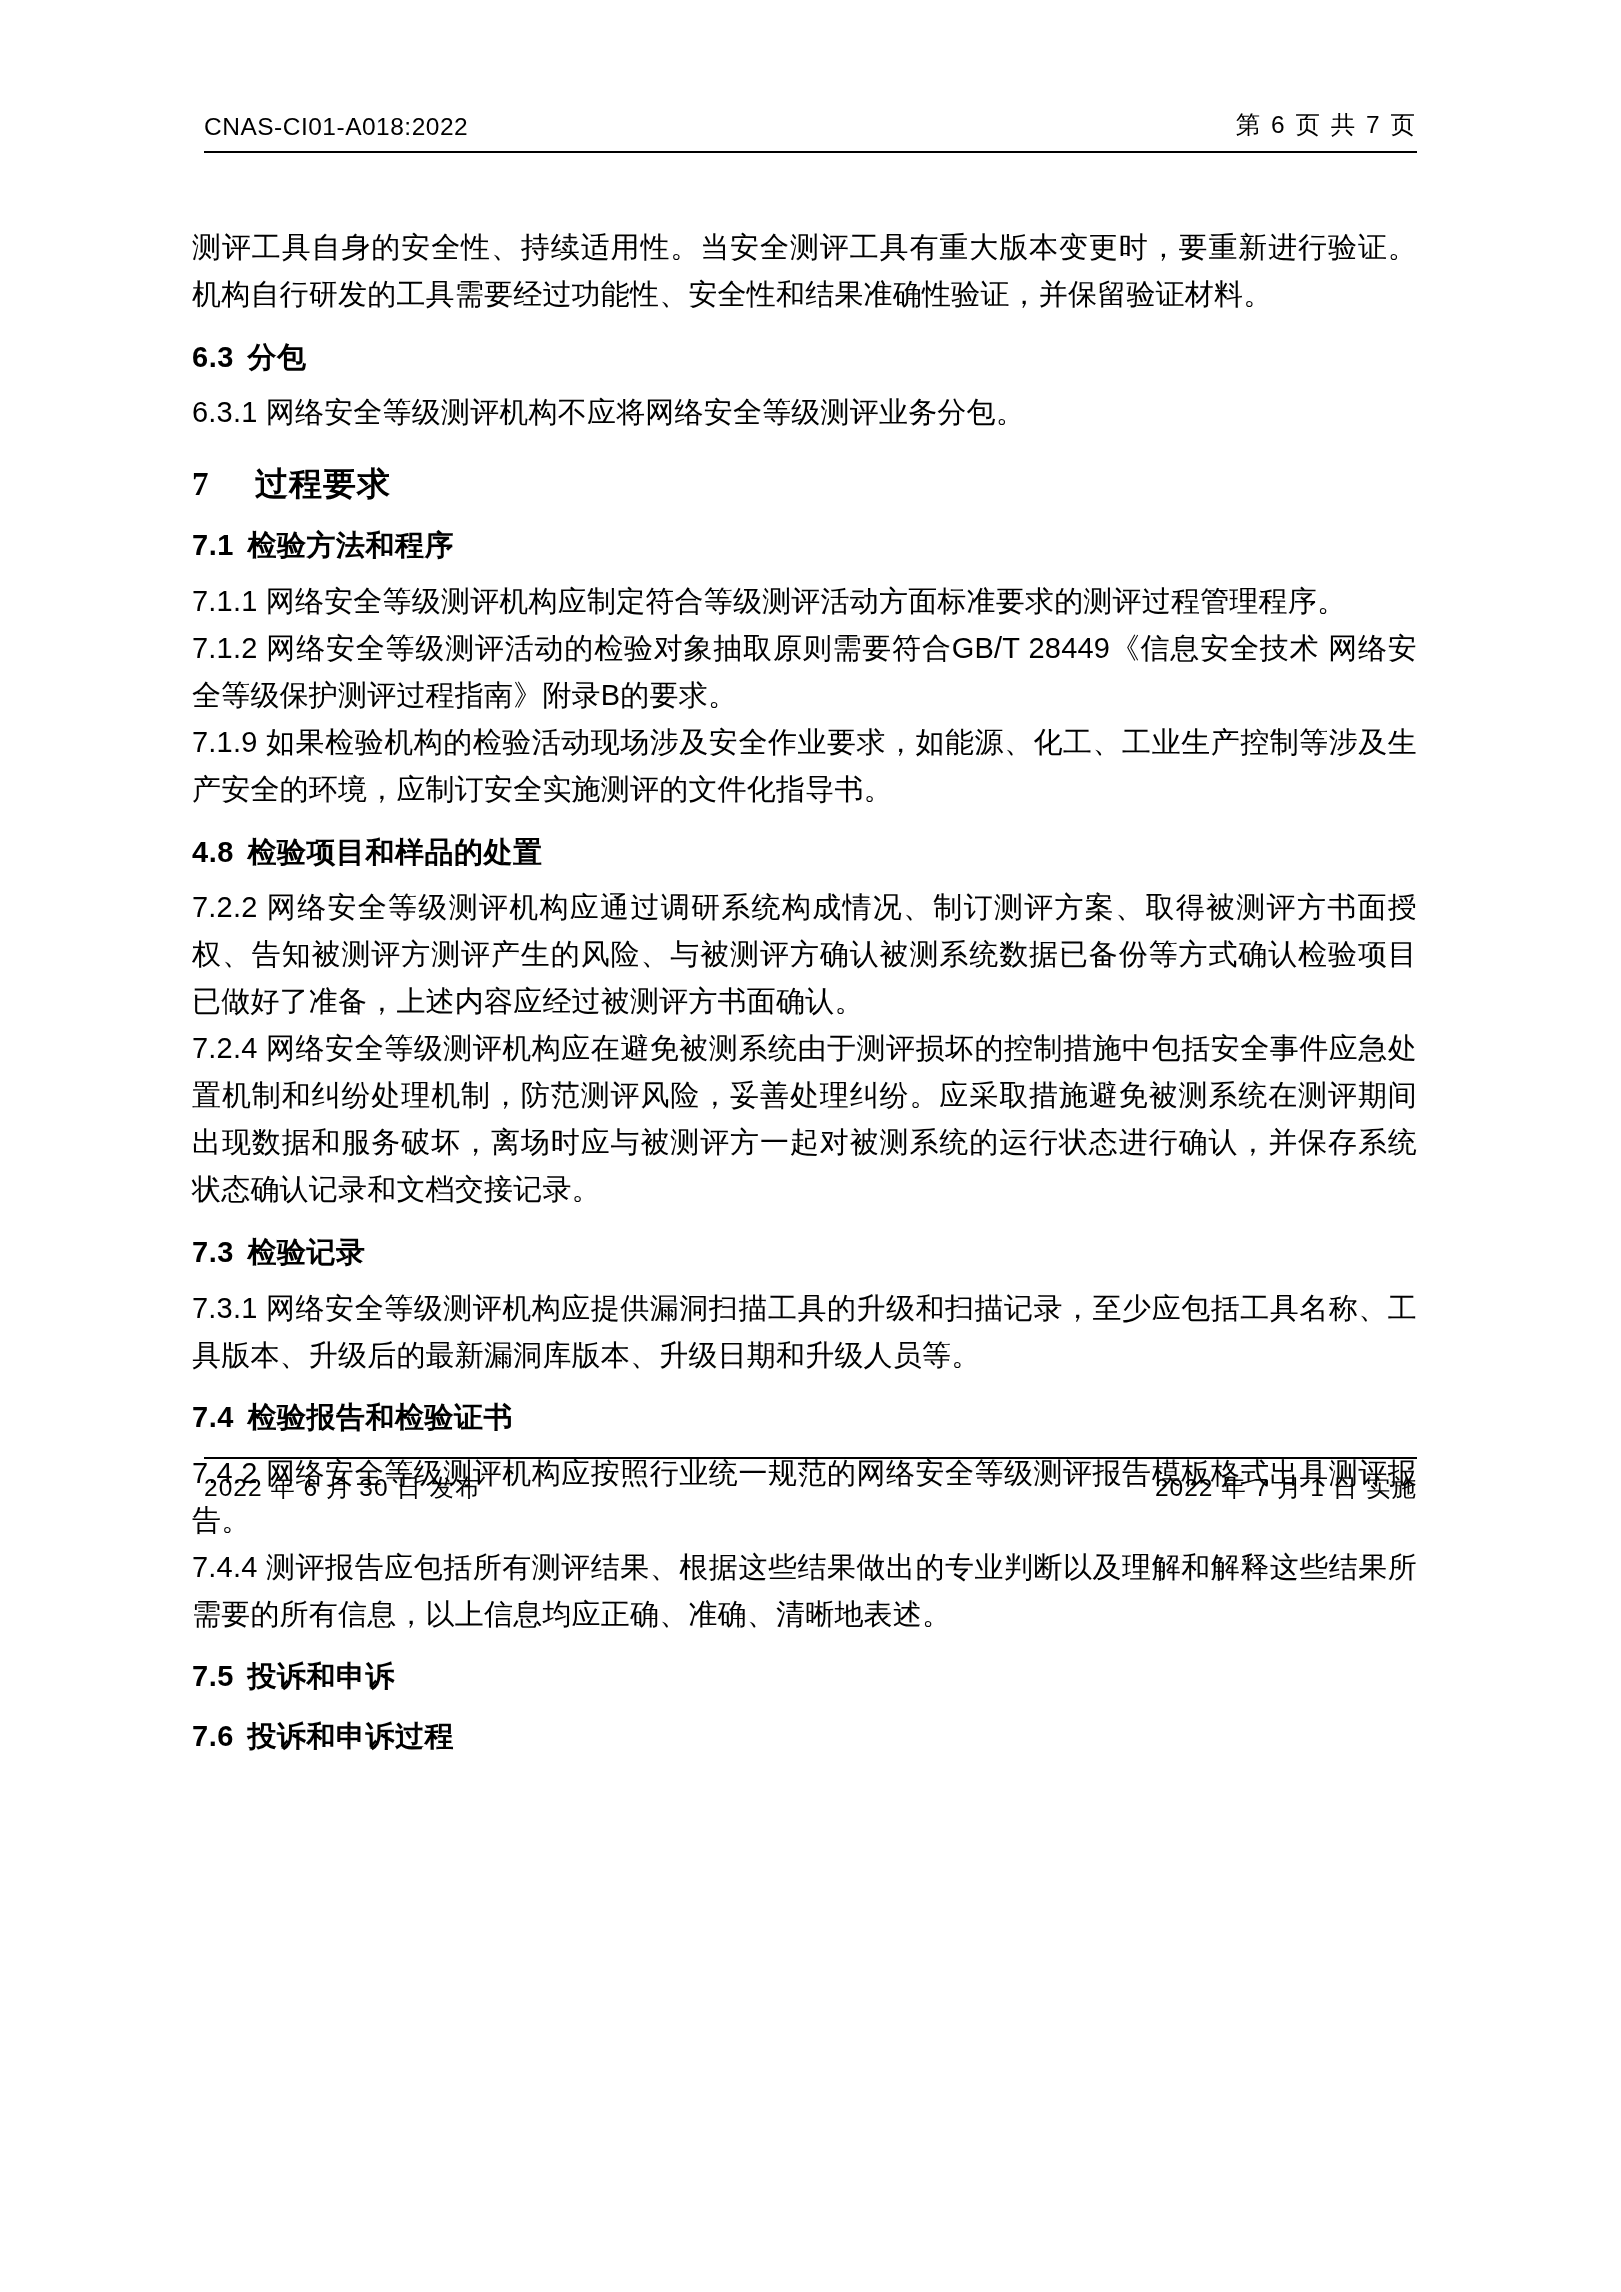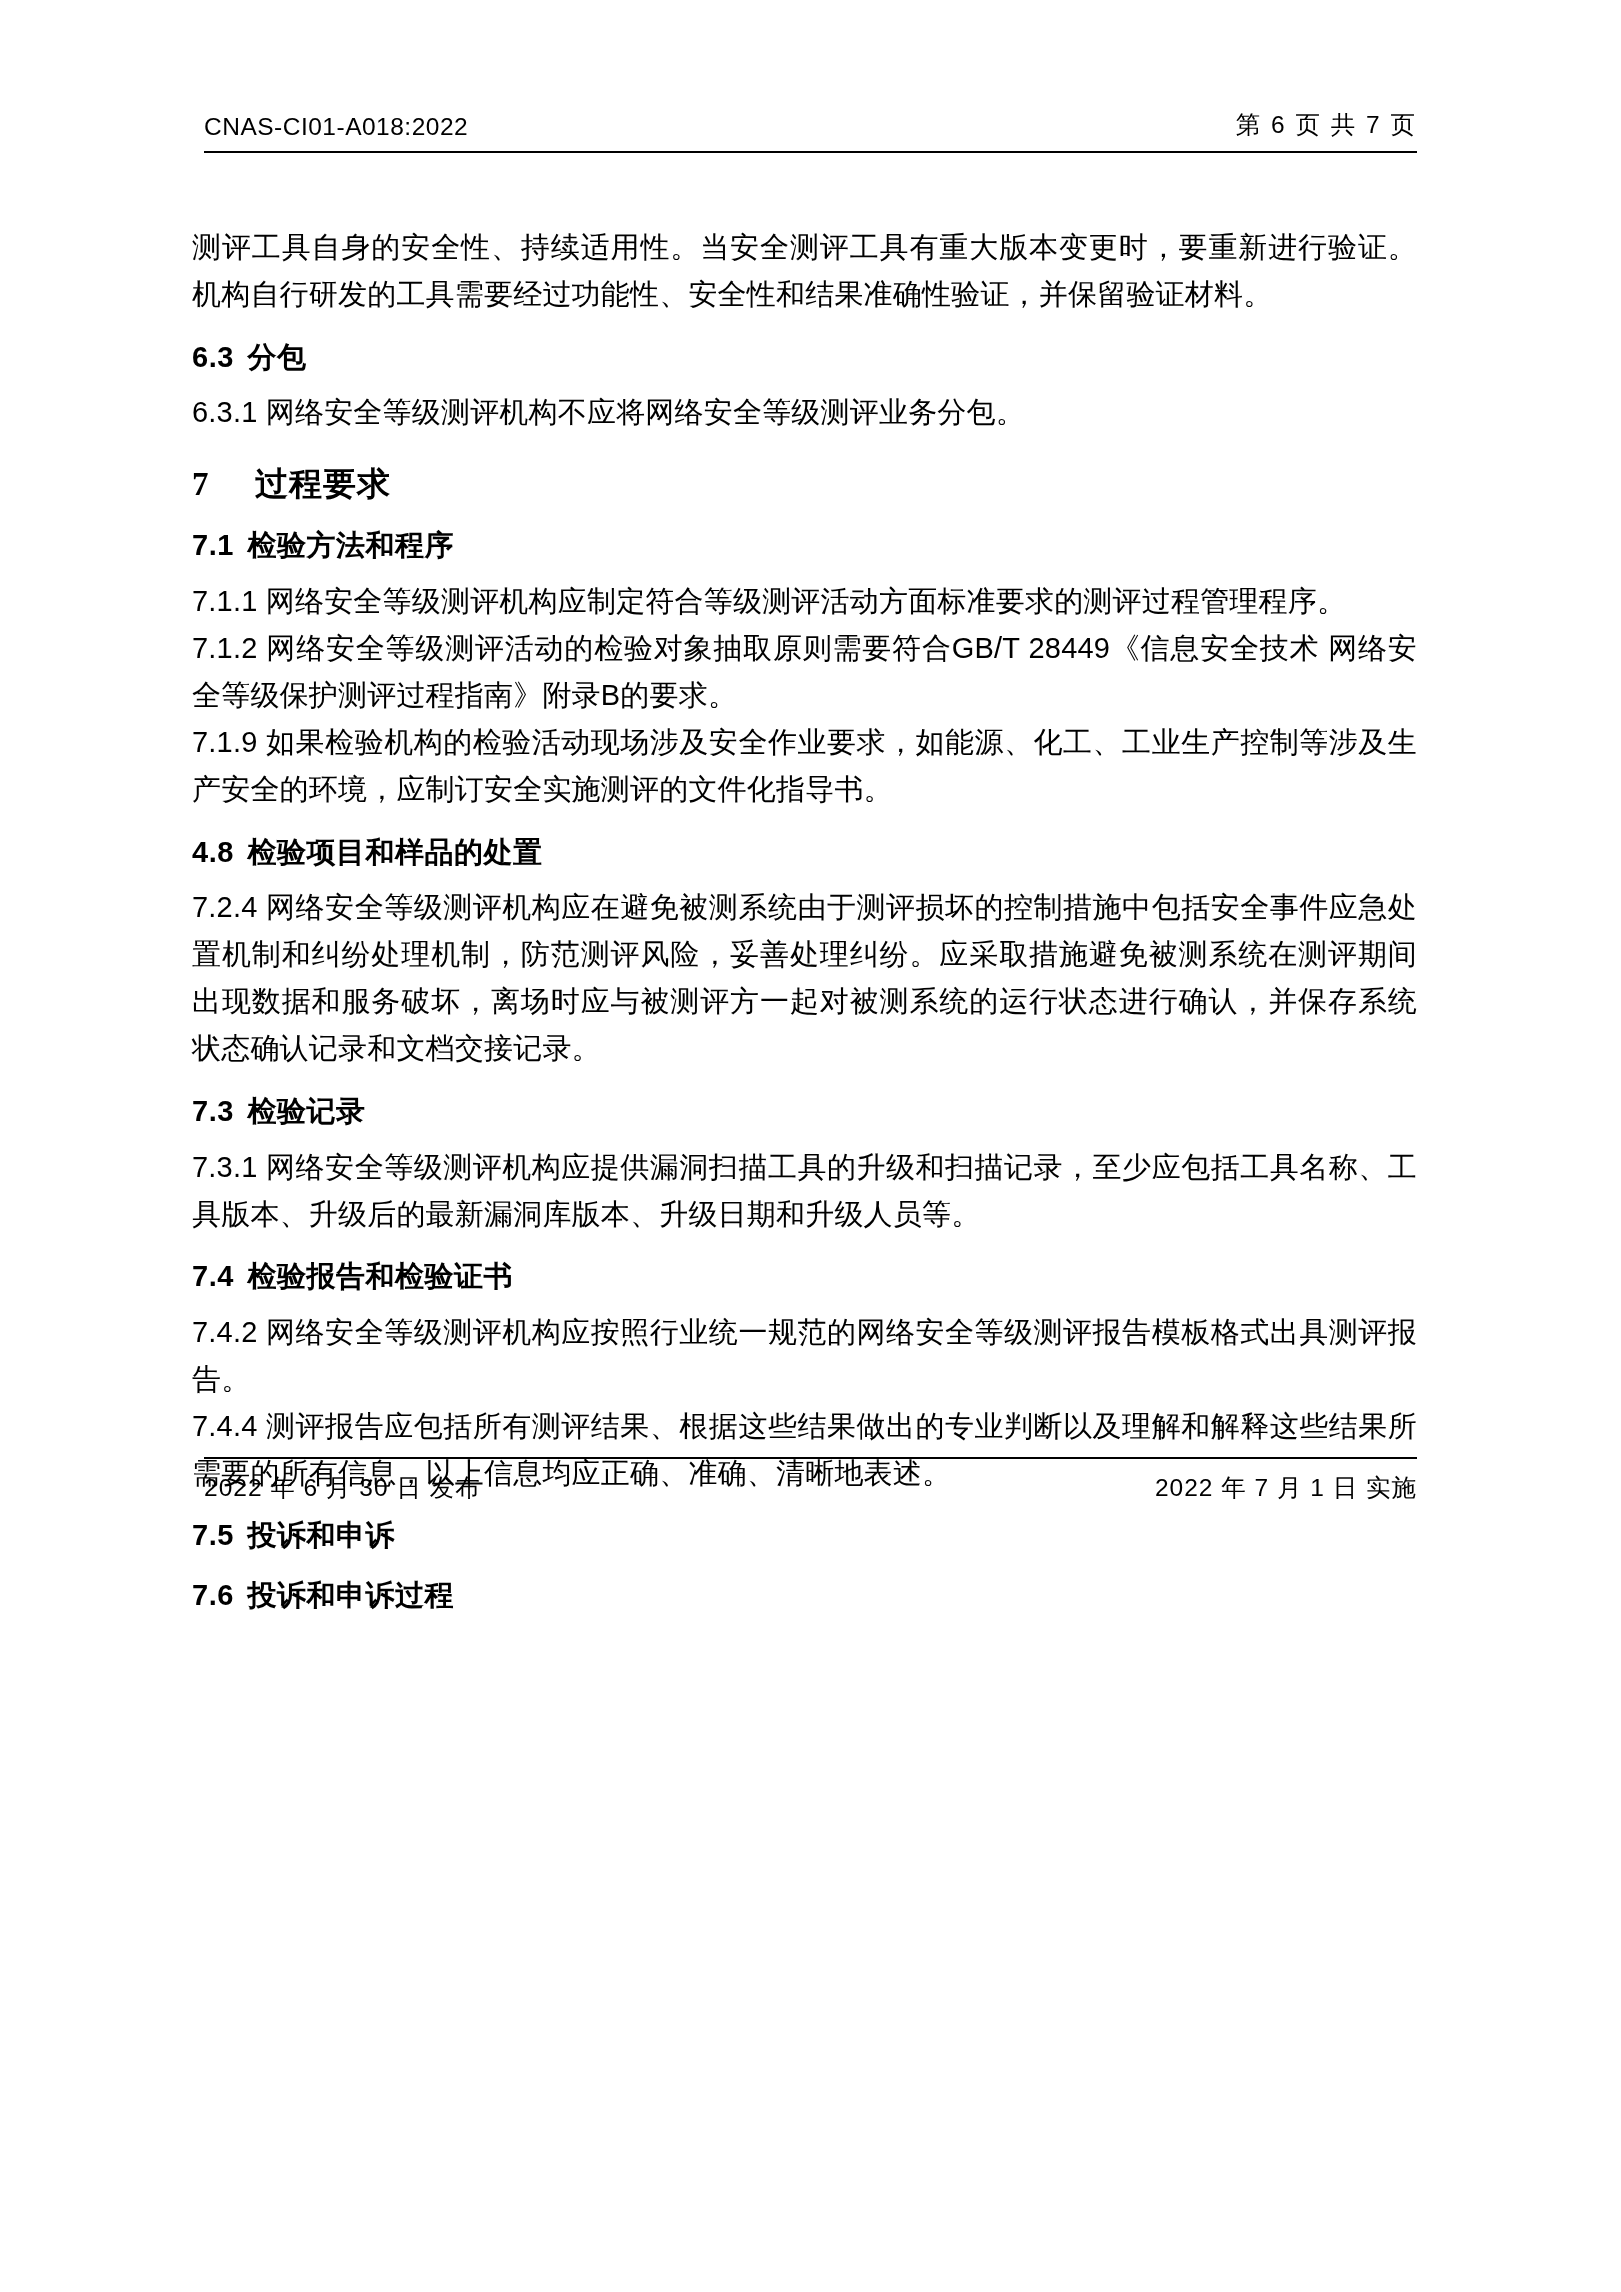--- a/index.html
+++ b/index.html
@@ -122,20 +122,21 @@
     </h3>
 
     <p class="para">7.1.1  网络安全等级测评机构应制定符合等级测评活动方面标准要求的测评过程管理程序。</p>
     <p class="para">7.1.2  网络安全等级测评活动的检验对象抽取原则需要符合GB/T 28449《信息安全技术  网络安全等级保护测评过程指南》附录B的要求。</p>
     <p class="para">7.1.9  如果检验机构的检验活动现场涉及安全作业要求，如能源、化工、工业生产控制等涉及生产安全的环境，应制订安全实施测评的文件化指导书。</p>
 
     <h3 class="h-sub">
       <span class="snum">4.8</span><span>检验项目和样品的处置</span>
     </h3>
 
+    <p class="para">7.2.2  网络安全等级测评机构应通过调研系统构成情况、制订测评方案、取得被测评方书面授权、告知被测评方测评产生的风险、与被测评方确认被测系统数据已备份等方式确认检验项目已做好了准备，上述内容应经过被测评方书面确认。</p>
     <p class="para">7.2.4  网络安全等级测评机构应在避免被测系统由于测评损坏的控制措施中包括安全事件应急处置机制和纠纷处理机制，防范测评风险，妥善处理纠纷。应采取措施避免被测系统在测评期间出现数据和服务破坏，离场时应与被测评方一起对被测系统的运行状态进行确认，并保存系统状态确认记录和文档交接记录。</p>
 
     <h3 class="h-sub">
       <span class="snum">7.3</span><span>检验记录</span>
     </h3>
 
     <p class="para">7.3.1  网络安全等级测评机构应提供漏洞扫描工具的升级和扫描记录，至少应包括工具名称、工具版本、升级后的最新漏洞库版本、升级日期和升级人员等。</p>
 
     <h3 class="h-sub">
       <span class="snum">7.4</span><span>检验报告和检验证书</span>

